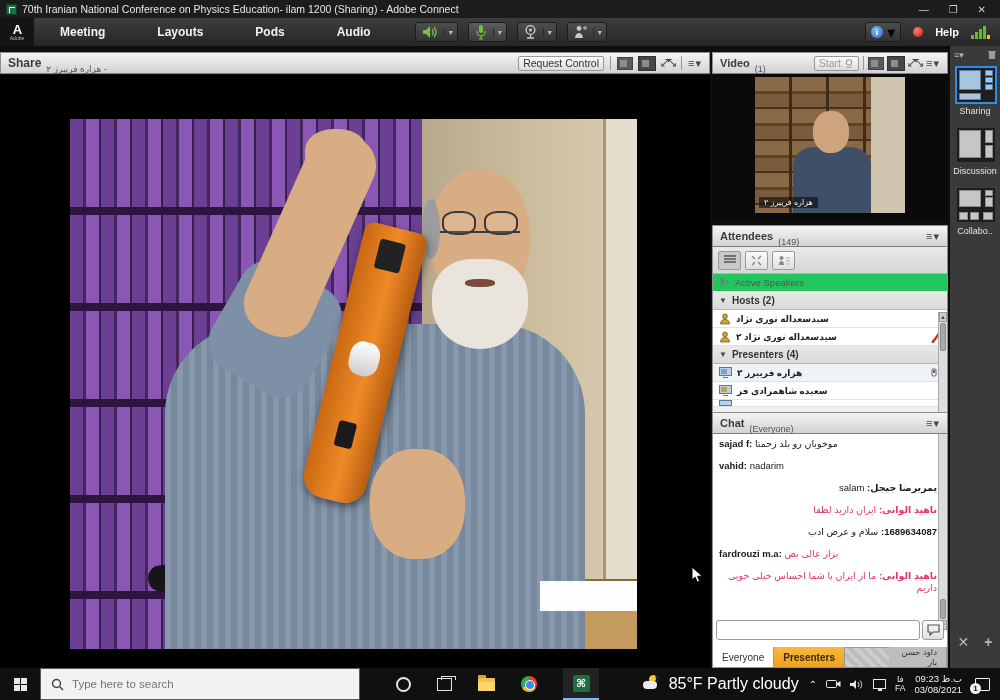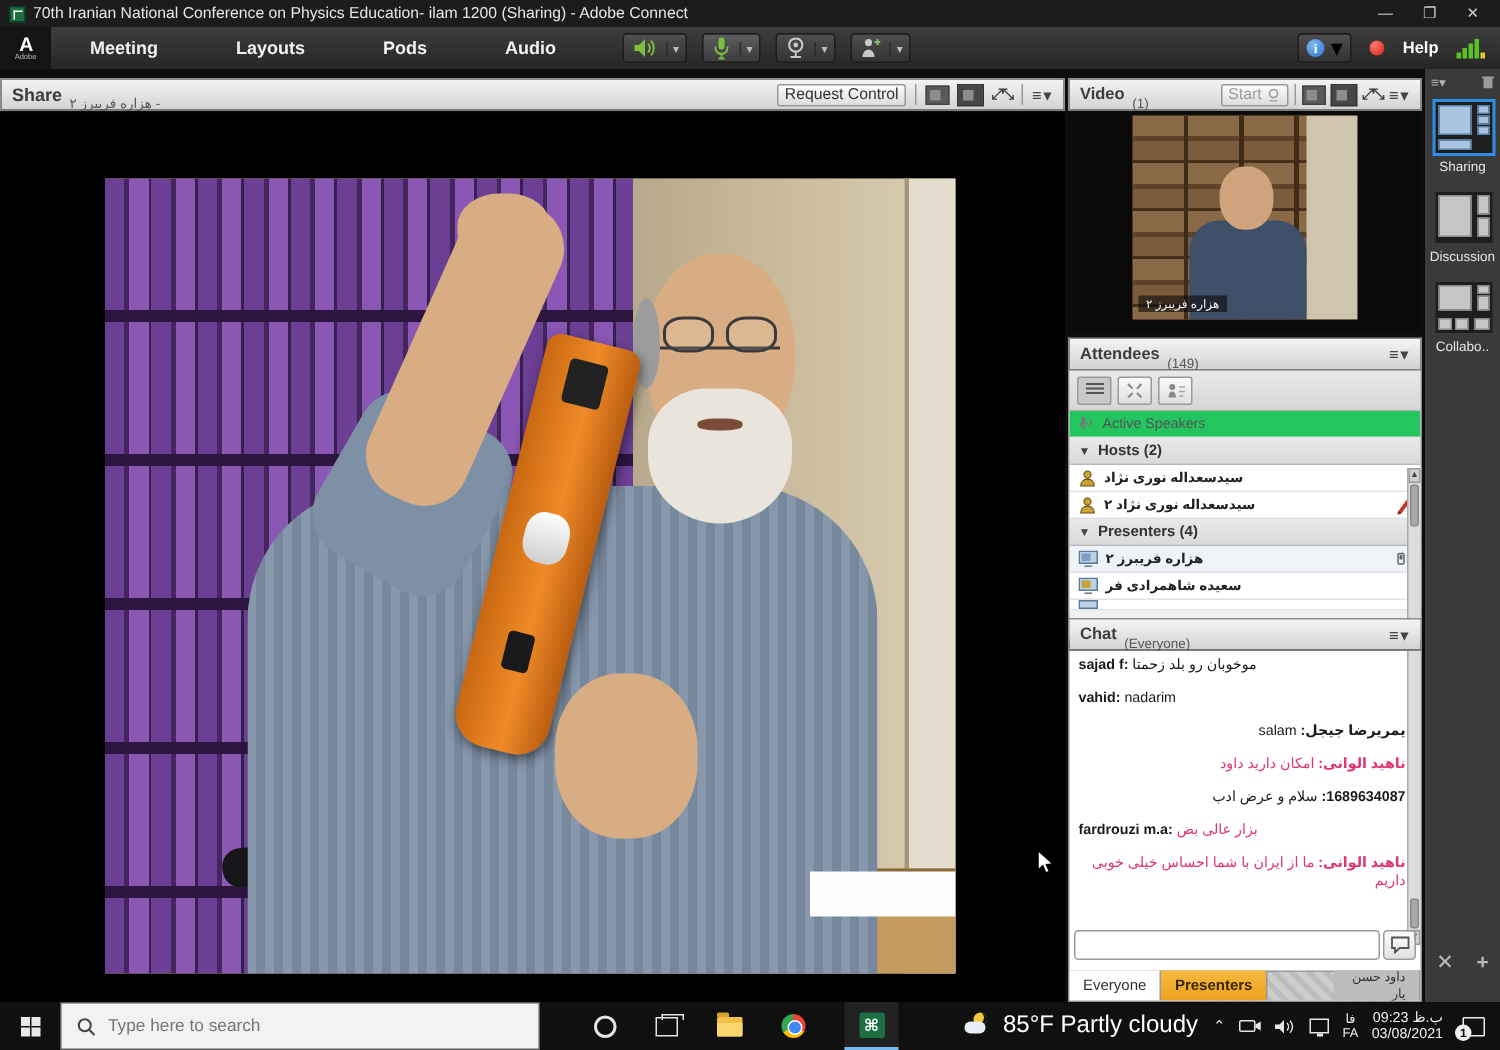--- a/index.html
+++ b/index.html
@@ -484,21 +484,21 @@
         <div class="msg">
           <b>vahid:</b>
           <span>nadarim</span>
         </div>
         <div class="msg rtl">
           <b>یمریرضا جیجل:</b>
           <span>salam</span>
         </div>
         <div class="msg rtl redall">
           <b>ناهید الوانی:</b>
-          <span>امکان دارید داود</span>
+          <span>ایران دارید لطفا</span>
         </div>
         <div class="msg rtl">
           <b>1689634087:</b>
           <span>سلام و عرض ادب</span>
         </div>
         <div class="msg">
           <b>fardrouzi  m.a:</b>
           <span class="red" dir="rtl">بزار عالی بض</span>
         </div>
         <div class="msg rtl redall">

